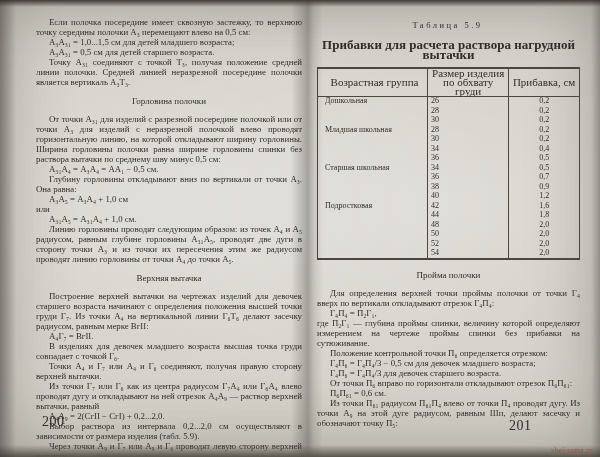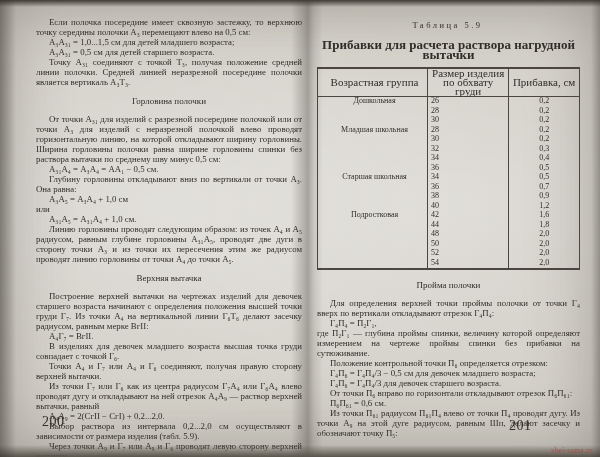--- a/index.html
+++ b/index.html
@@ -43,21 +43,21 @@
     border:1px solid #4b463f;border-top-width:2px;border-bottom-width:2px;
     margin:0 0 8px 0;
   }
   table.allowances th{
     font-weight:normal;font-size:11px;line-height:9px;
     border-bottom:1px solid #4b463f;padding:0 3px;text-align:center;vertical-align:middle;
   }
   table.allowances td{
     font-size:8px;line-height:8.7px;padding:0.4px 3px;vertical-align:top;
   }
-  .col-group{width:42%;text-align:center;border-right:1px solid #4b463f;padding-left:7px !important;}
+  .col-group{width:42%;text-align:left;border-right:1px solid #4b463f;padding-left:7px !important;}
   .col-size{width:31%;text-align:left;border-right:1px solid #4b463f;}
   .col-add{width:27%;text-align:center;}
   .section-heading{margin-top:10px;}
   .watermark{
     position:absolute;right:7px;bottom:2px;
     font-size:7.5px;color:#a04f44;letter-spacing:0.3px;
   }
 </style>
 </head>
 <body>
@@ -123,25 +123,20 @@
             <td class="col-size">28</td>
             <td class="col-add">0,2</td>
           </tr>
           <tr>
             <td class="col-group"></td>
             <td class="col-size">30</td>
             <td class="col-add">0,2</td>
           </tr>
           <tr>
             <td class="col-group"></td>
-            <td class="col-size">32</td>
-            <td class="col-add">0,3</td>
-          </tr>
-          <tr>
-            <td class="col-group"></td>
             <td class="col-size">34</td>
             <td class="col-add">0,4</td>
           </tr>
           <tr>
             <td class="col-group"></td>
             <td class="col-size">36</td>
             <td class="col-add">0,5</td>
           </tr>
           <tr>
             <td class="col-group">Старшая школьная</td>

